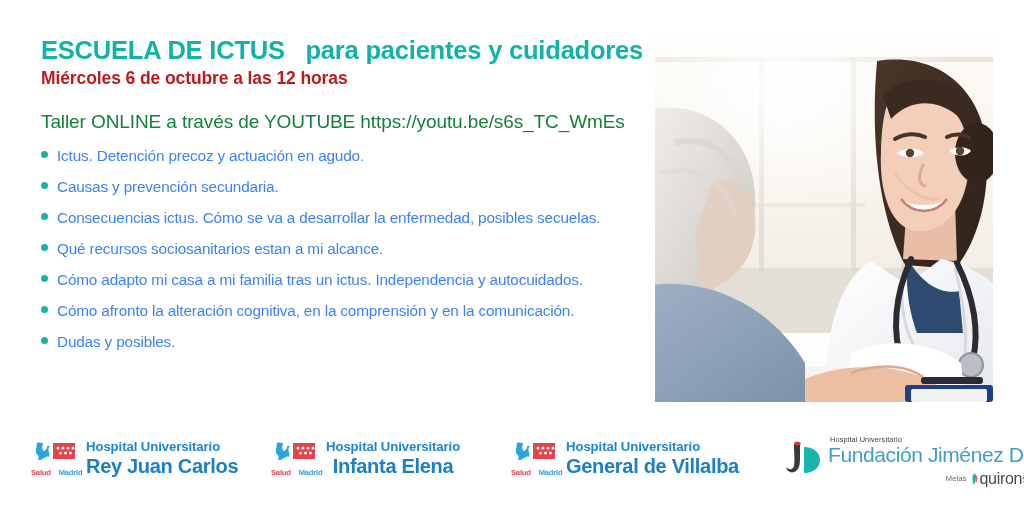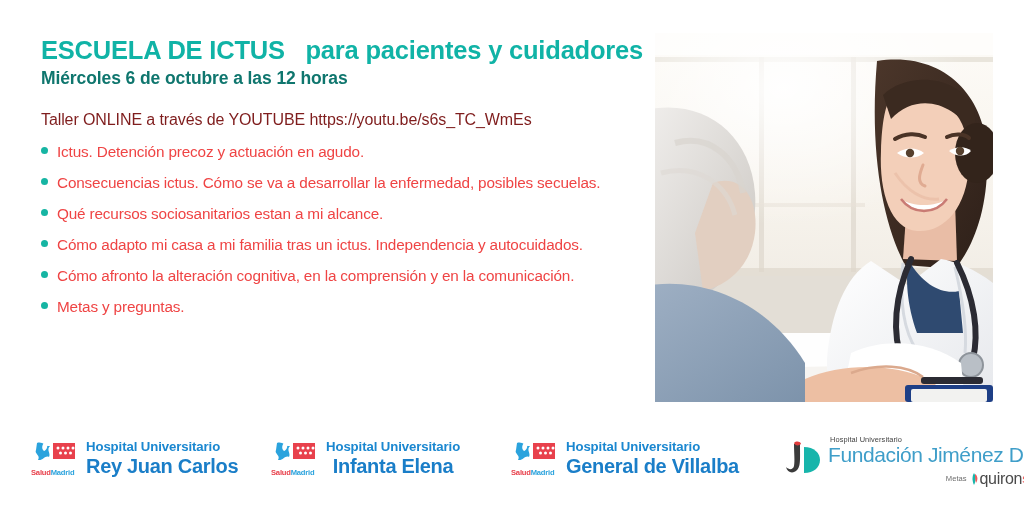--- a/index.html
+++ b/index.html
@@ -23,40 +23,40 @@
     white-space:nowrap;
     line-height:1.12;
   }
   .title-line .title-strong{font-weight:bold;}
   .title-line .title-rest{font-weight:bold;}
 
   .subtitle{
     margin-top:3px;
     font-size:17.5px;
     font-weight:bold;
-    color:#0f766e;
+    color:#b91c1c;
     letter-spacing:-0.1px;
     line-height:1.15;
   }
 
   .online-line{
     margin-top:23px;
-    font-size:16px;
-    color:#7f1d1d;
+    font-size:19px;
+    color:#15803d;
     letter-spacing:-0.1px;
     white-space:nowrap;
   }
 
   .bullets{margin-top:14px;list-style:none;padding:0;}
   .bullet{
     display:flex;
     align-items:baseline;
     margin-bottom:13.5px;
     font-size:15.3px;
-    color:#ef4444;
+    color:#3b82f6;
     letter-spacing:-0.15px;
     line-height:1.15;
     white-space:nowrap;
   }
   .bullet-dot{
     flex:0 0 auto;
     width:7px;height:7px;
     border-radius:50%;
     background:#16b5a3;
     margin-right:9px;
@@ -85,21 +85,21 @@
   .logo-2{left:271px;top:14px;}
   .logo-3{left:511px;top:14px;}
 
   .sm-mark{position:relative;width:48px;height:38px;flex:0 0 auto;margin-right:7px;}
   .sm-mark svg{position:absolute;left:0;top:0;}
   .sm-text{
     position:absolute;left:0;bottom:0;
     font-size:7.6px;font-weight:bold;letter-spacing:-0.2px;white-space:nowrap;
   }
   .sm-salud{color:#e8414c;}
-  .sm-madrid{color:#2ba3dd;}
+  .sm-madrid{color:#2ba3dd;padding-left:8px;}
 
   .hosp-words{display:flex;flex-direction:column;justify-content:center;line-height:1;}
   .hosp-top{
     font-size:13.2px;font-weight:bold;color:#1a87d0;letter-spacing:-0.1px;white-space:nowrap;
   }
   .hosp-bottom{
     font-size:20px;font-weight:bold;color:#1a7ec8;letter-spacing:-0.3px;white-space:nowrap;margin-top:2px;text-align:center;
   }
 
   
@@ -137,37 +137,41 @@
 
     <div class="online-line">Taller ONLINE a través de YOUTUBE https://youtu.be/s6s_TC_WmEs</div>
 
     <ul class="bullets">
       <li class="bullet">
         <span class="bullet-dot"></span>
         <span>Ictus. Detención precoz y actuación en agudo.</span>
       </li>
       <li class="bullet">
         <span class="bullet-dot"></span>
+        <span>Causas y prevención secundaria.</span>
+      </li>
+      <li class="bullet">
+        <span class="bullet-dot"></span>
         <span>Consecuencias ictus. Cómo se va a desarrollar la enfermedad, posibles secuelas.</span>
       </li>
       <li class="bullet">
         <span class="bullet-dot"></span>
         <span>Qué recursos sociosanitarios estan a mi alcance.</span>
       </li>
       <li class="bullet">
         <span class="bullet-dot"></span>
         <span>Cómo adapto mi casa a mi familia tras un ictus. Independencia y autocuidados.</span>
       </li>
       <li class="bullet">
         <span class="bullet-dot"></span>
         <span>Cómo afronto la alteración cognitiva, en la comprensión y en la comunicación.</span>
       </li>
       <li class="bullet">
         <span class="bullet-dot"></span>
-        <span>Metas y preguntas.</span>
+        <span>Dudas y posibles.</span>
       </li>
     </ul>
   </div>
 
   <div class="photo">
     <svg viewBox="0 0 338 369" preserveAspectRatio="xMidYMid slice">
       <defs>
         <linearGradient id="winGrad" x1="0" y1="0" x2="0" y2="1">
           <stop offset="0%" stop-color="#fdfbf7"></stop>
           <stop offset="45%" stop-color="#f7f3ec"></stop>

